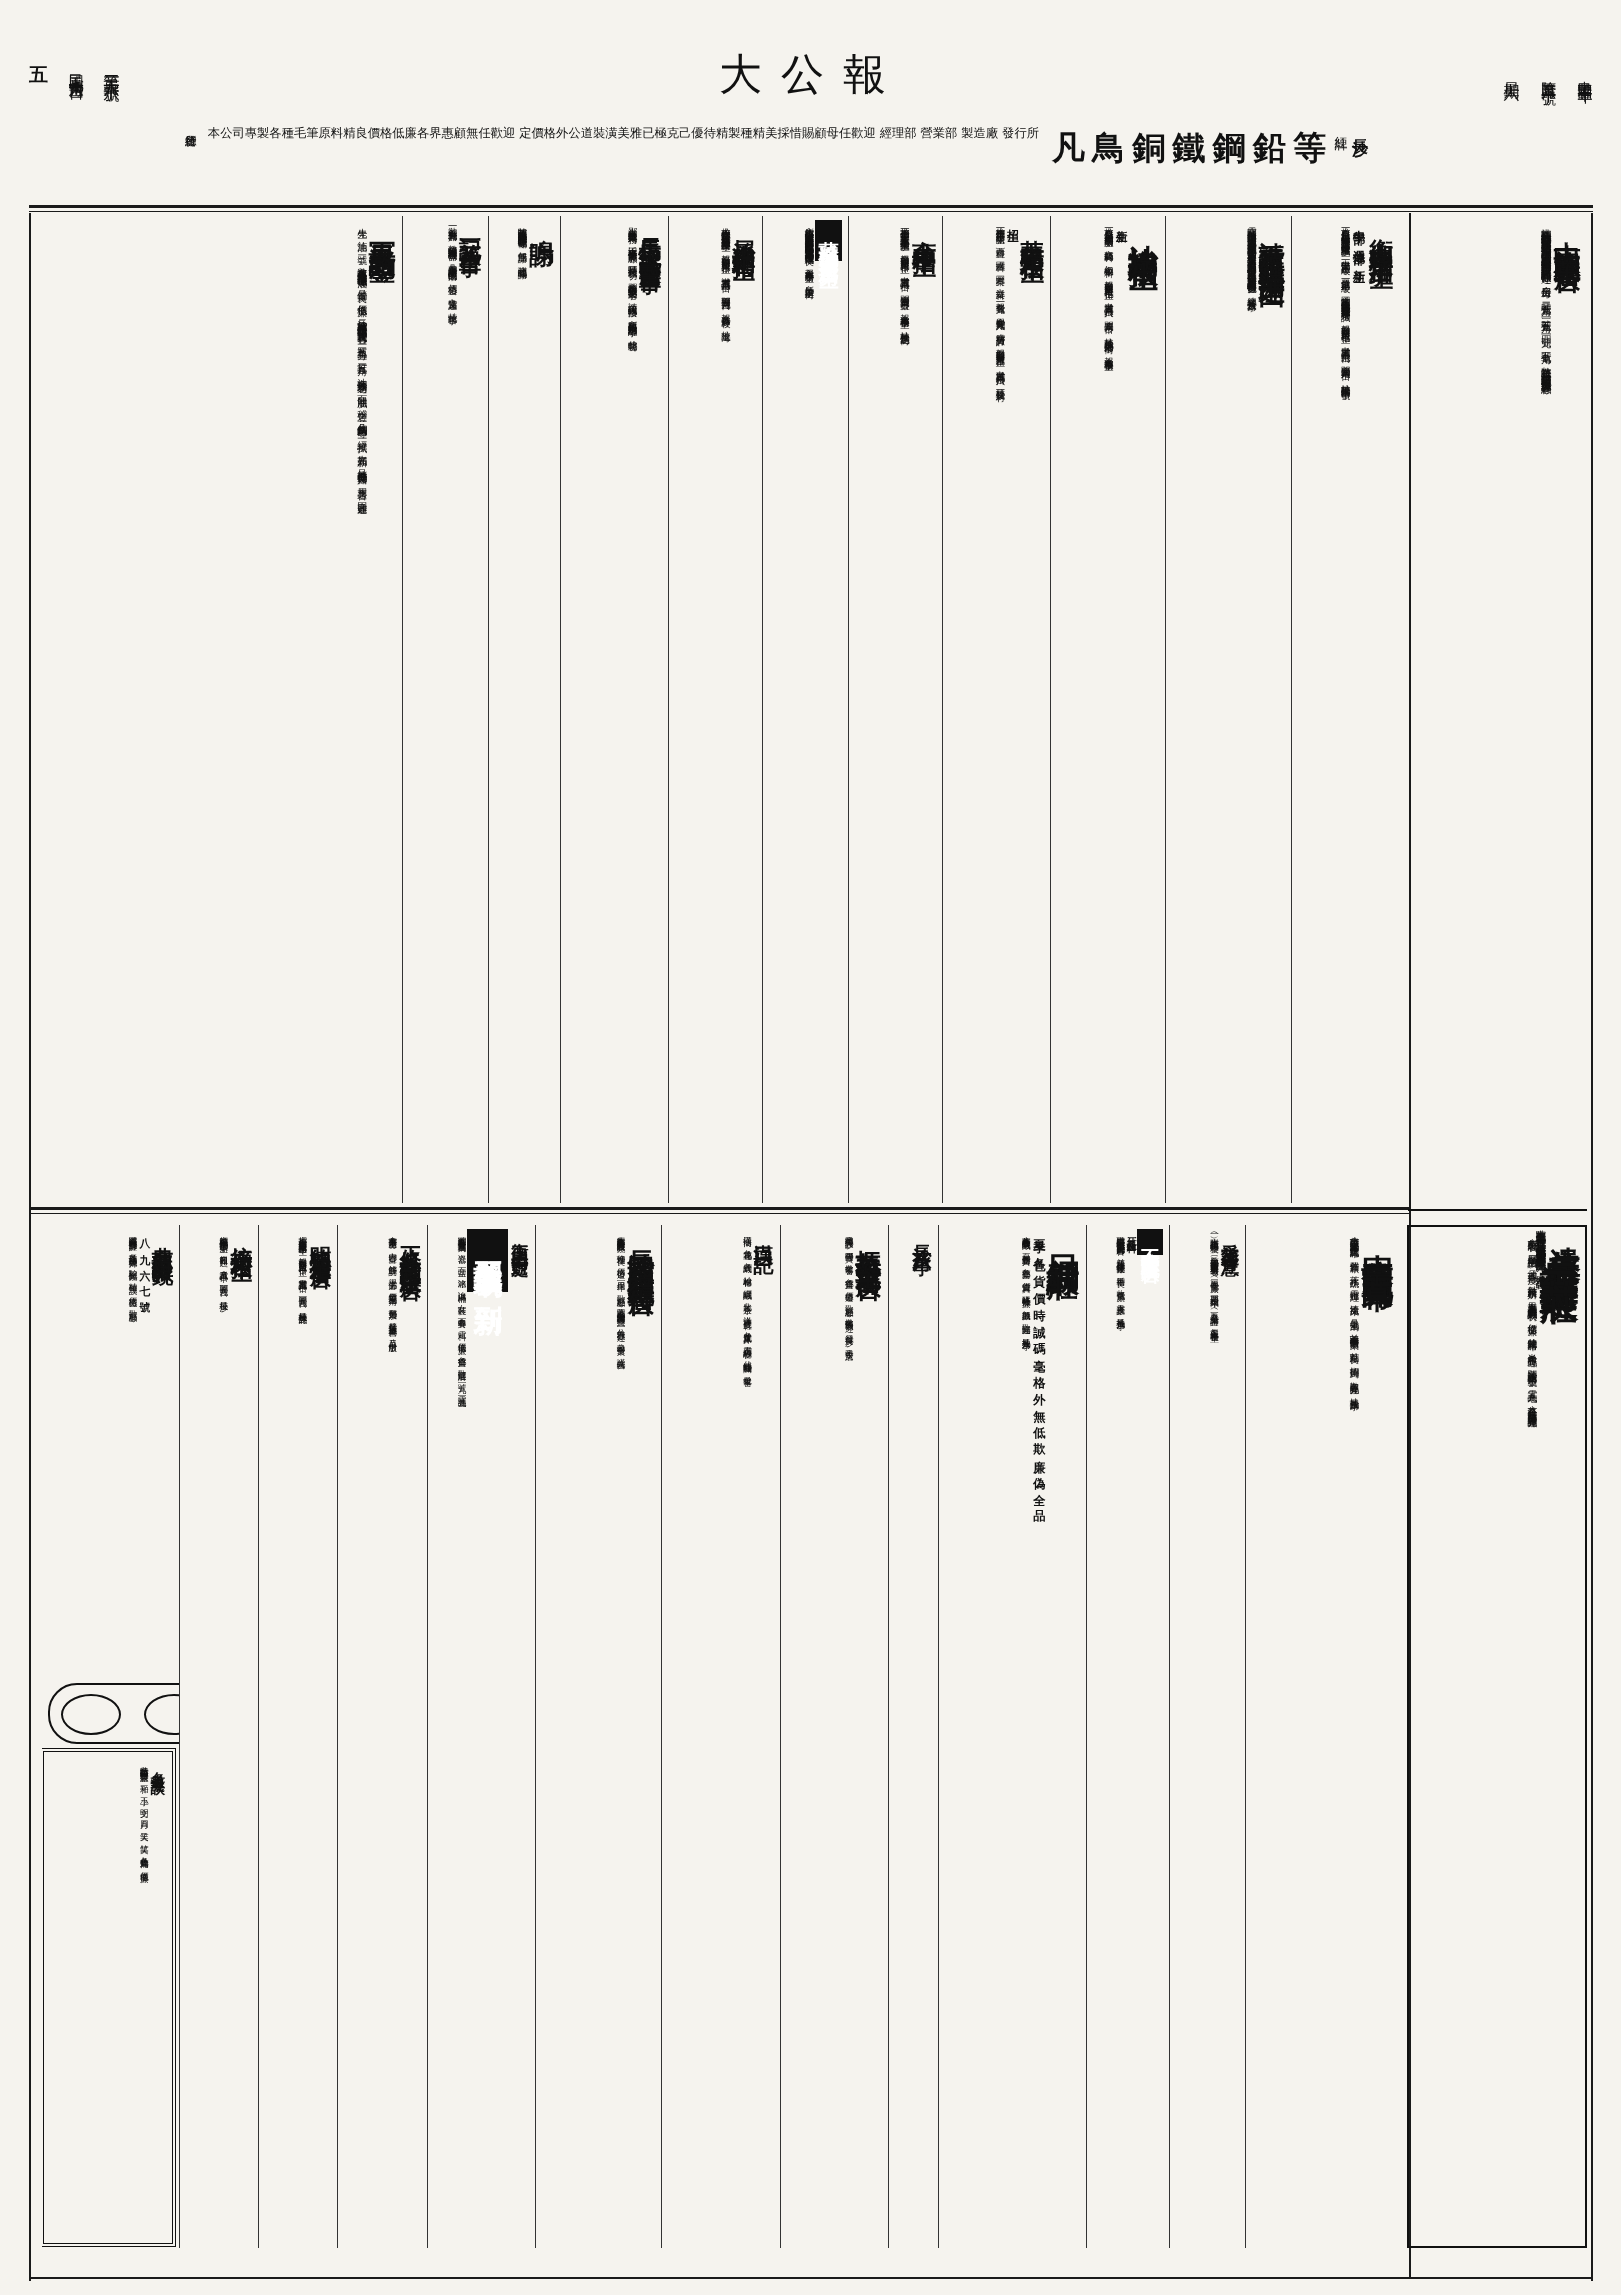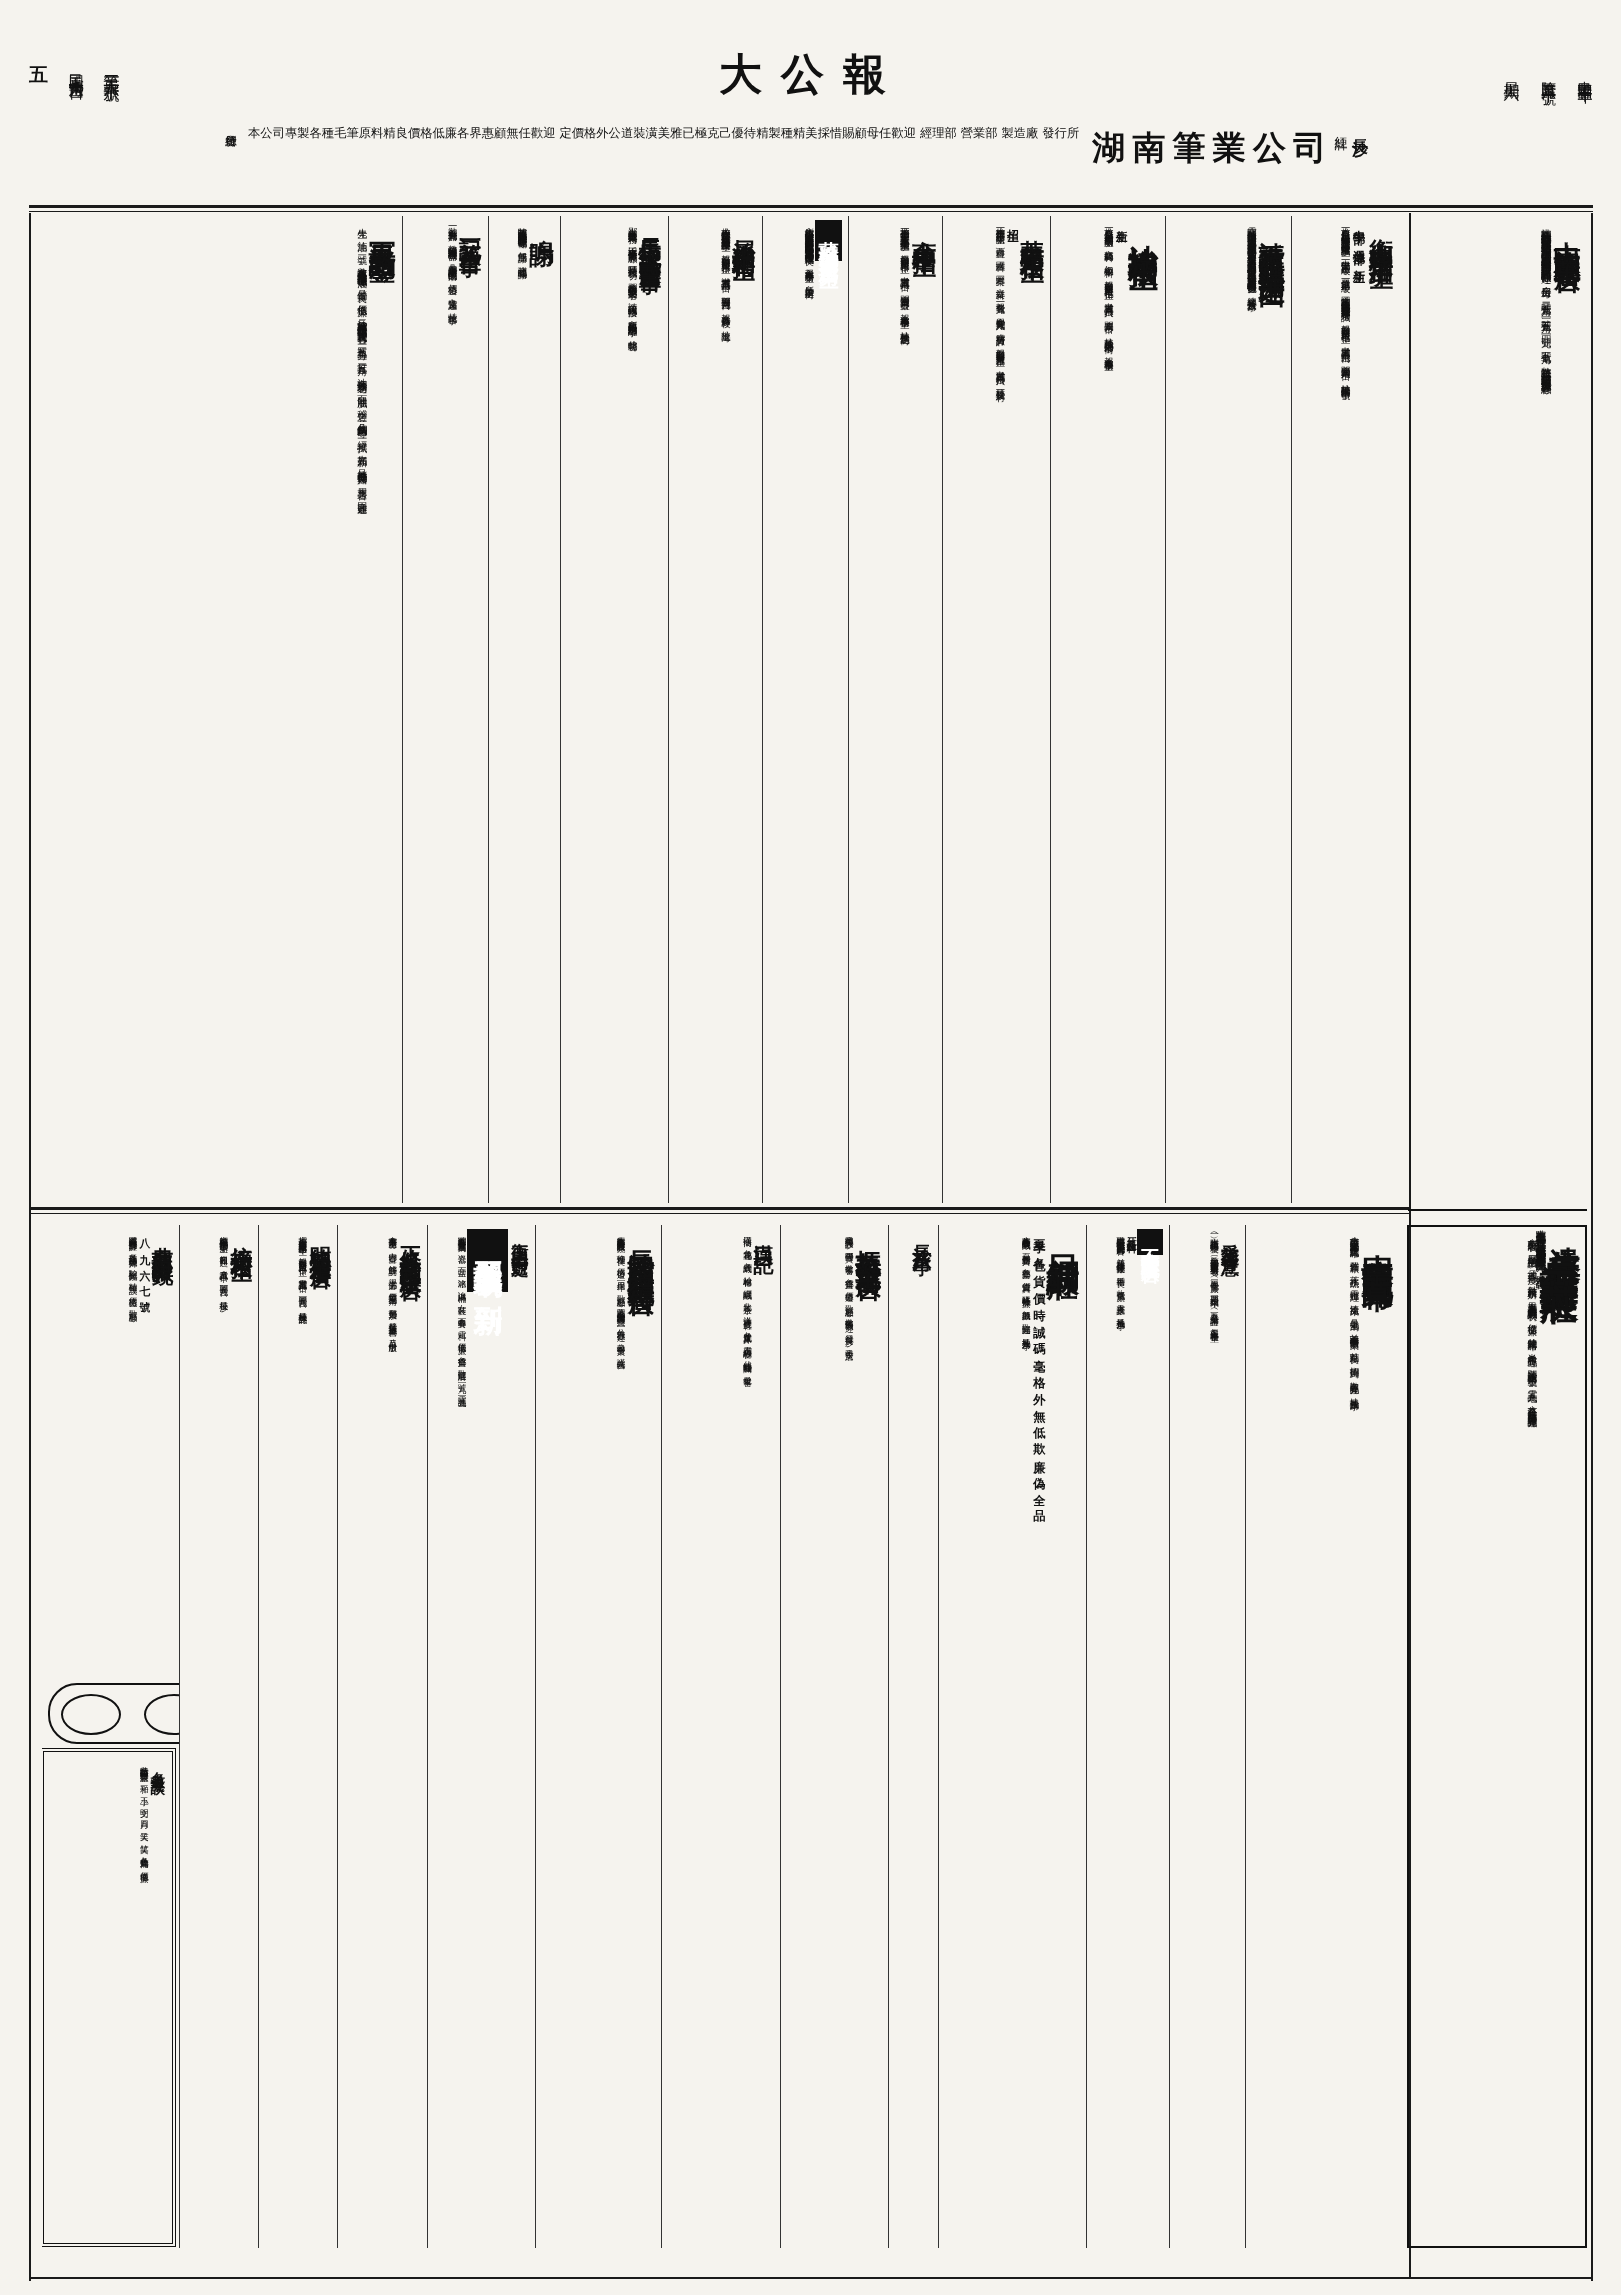--- a/index.html
+++ b/index.html
@@ -47,21 +47,21 @@
     flex-direction: row-reverse;
     align-items: flex-start;
     gap: 19px;
   }
   .mh-date {
     font-size: 15px;
     line-height: 1.15;
   }
   .mh-title {
     font-size: 43px;
-    font-weight: bold;
+    font-weight: normal;
     letter-spacing: 19px;
     margin: 0 24.5px;
   }
   .mh-issue { font-size: 16px; }
   .mh-page { font-size: 19px; font-weight: bold; }
 
   
   .banner {
     position: absolute;
     left: 43px; top: 126px;
@@ -183,21 +183,21 @@
       <div class="v mh-date">民國七十年十八月四日</div>
       <div class="mh-page">五</div>
     </div>
   </div>
 
   <div class="banner">
     <div style="display:flex;flex-direction:row-reverse;align-items:flex-start;">
       <div class="v" style="font-size:16px;font-weight:bold;">長沙</div>
       <div class="v" style="font-size:13px;margin-right:4.3px;">紅牌</div>
     </div>
-    <div class="banner-title">湖南筆業公司</div>
+    <div class="banner-title">凡鳥銅鐵鋼鉛等</div>
     <div class="banner-sub">本公司專製各種毛筆原料精良價格低廉各界惠顧無任歡迎 定價格外公道裝潢美雅已極克己優待精製種精美採惜賜顧母任歡迎 經理部 營業部 製造廠 發行所</div>
     <div class="banner-corner" style="font-size:11.5px;">總發行所</div>
   </div>
 
   <div class="hr" style="left:29px; top:205px; width:1564px; height:2.9px;"></div>
   <div class="hr" style="left:29px; top:211px; width:1564px; height:1.4px;"></div>
   <div class="hr" style="left:29px; top:1207px; width:1380px; height:2.9px;"></div>
   <div class="hr" style="left:29px; top:1213px; width:1380px; height:1.4px;"></div>
   <div class="hr" style="left:29px; top:213px; width:2.2px; height:2068px;"></div>
   <div class="hr" style="left:1591px; top:213px; width:2.2px; height:2068px;"></div>

